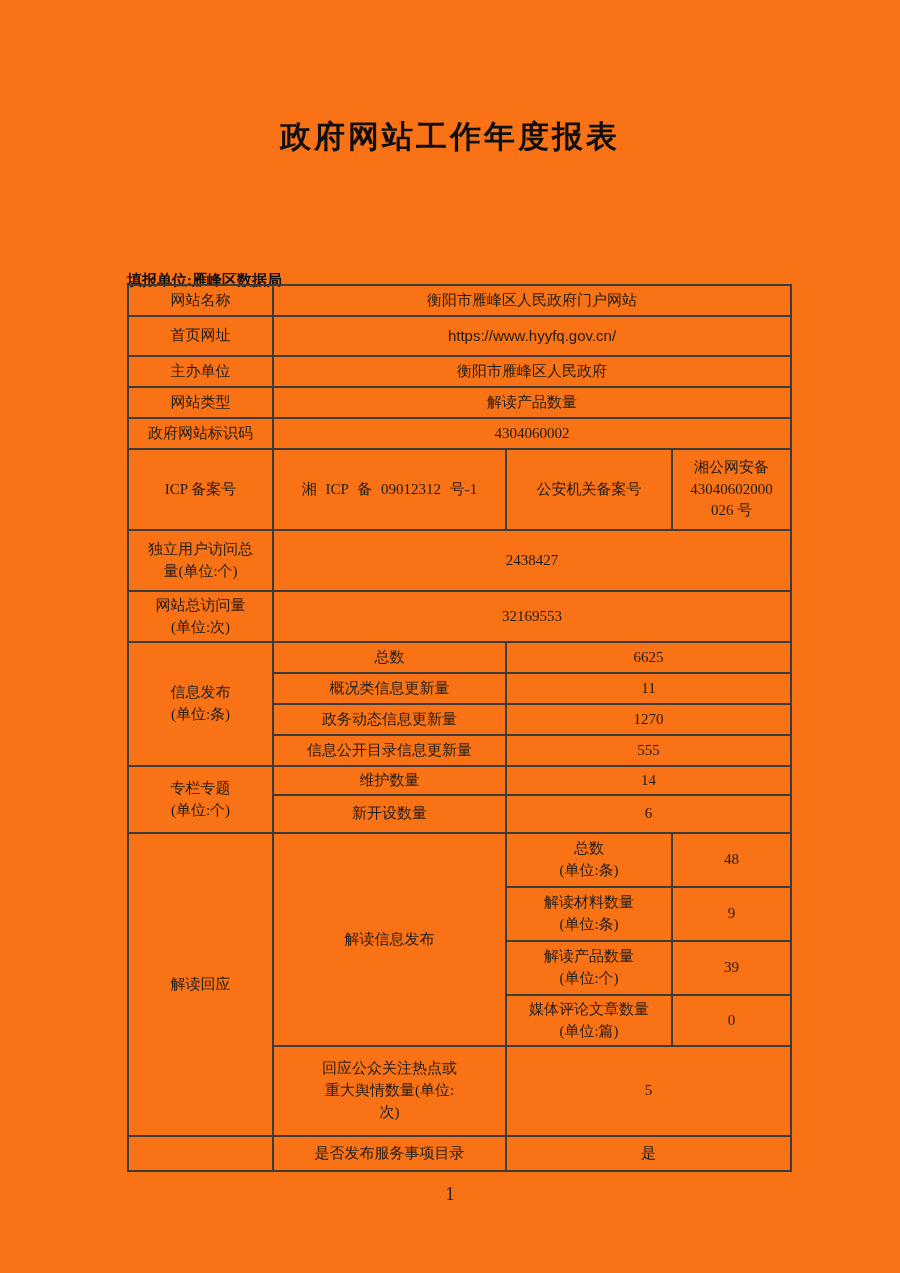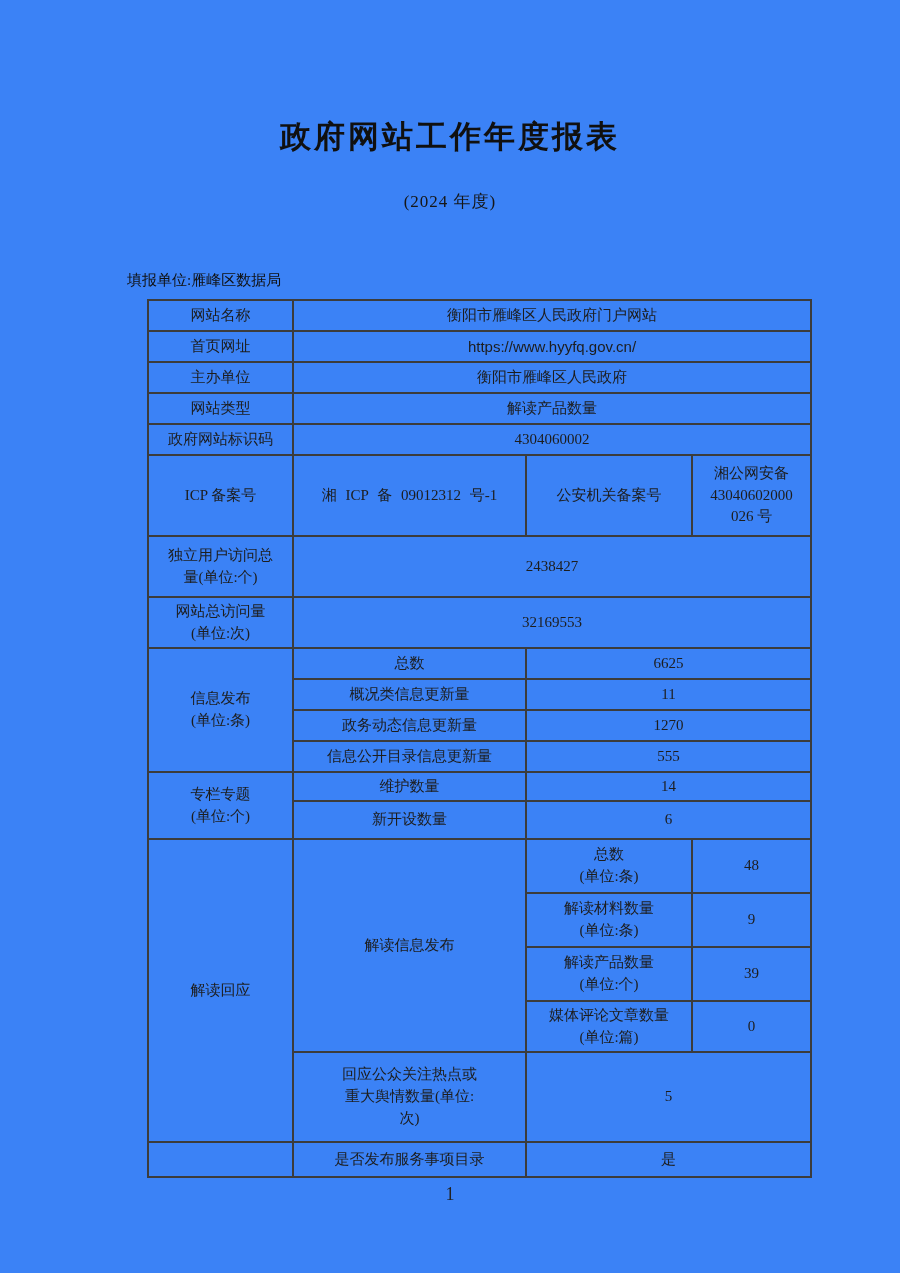--- a/index.html
+++ b/index.html
@@ -4,21 +4,21 @@
 <style>
   html, body {
     margin: 0;
     padding: 0;
     background: #ffffff;
   }
   .page {
     position: relative;
     width: 900px;
     height: 1273px;
-    background: #3b82f6;
+    background: #f97316;
     font-family: "Liberation Serif", "DejaVu Serif", serif;
     color: #1d1d1d;
     overflow: hidden;
   }
   .doc-title {
     position: absolute;
     top: 116px;
     left: 0;
     width: 900px;
     text-align: center;
@@ -36,31 +36,30 @@
     text-align: center;
     font-size: 17px;
     letter-spacing: 1px;
     color: #161616;
   }
   .report-unit {
     position: absolute;
     top: 271px;
     left: 127px;
     font-size: 15px;
-    font-weight: normal;
+    font-weight: bold;
     color: #101010;
   }
   table.report {
     position: absolute;
     left: 127px;
-    top: 299px;
+    top: 284px;
     width: 663px;
     border-collapse: collapse;
     table-layout: fixed;
-    margin-left: 20px;
   }
   table.report td {
     border: 2px solid #3c3c3c;
     text-align: center;
     vertical-align: middle;
     font-size: 15px;
     line-height: 1.45;
     padding: 2px 4px;
     color: #1d1d1d;
     overflow: hidden;
@@ -81,36 +80,35 @@
     font-size: 18px;
     color: #222;
   }
 </style>
 </head>
 <body>
 
 <div class="page">
 
   <div class="doc-title">政府网站工作年度报表</div>
-  <div class="doc-subtitle">(2024 年度)</div>
   <div class="report-unit">填报单位:雁峰区数据局</div>
 
   <table class="report">
     <colgroup>
       <col style="width:145px">
       <col style="width:233px">
       <col style="width:166px">
       <col style="width:119px">
     </colgroup>
     <tbody>
       <tr style="height:31px">
         <td>网站名称</td>
         <td colspan="3">衡阳市雁峰区人民政府门户网站</td>
       </tr>
-      <tr style="height:31px">
+      <tr style="height:40px">
         <td>首页网址</td>
         <td colspan="3" class="mono">https://www.hyyfq.gov.cn/</td>
       </tr>
       <tr style="height:31px">
         <td>主办单位</td>
         <td colspan="3">衡阳市雁峰区人民政府</td>
       </tr>
       <tr style="height:31px">
         <td>网站类型</td>
         <td colspan="3">解读产品数量</td>

